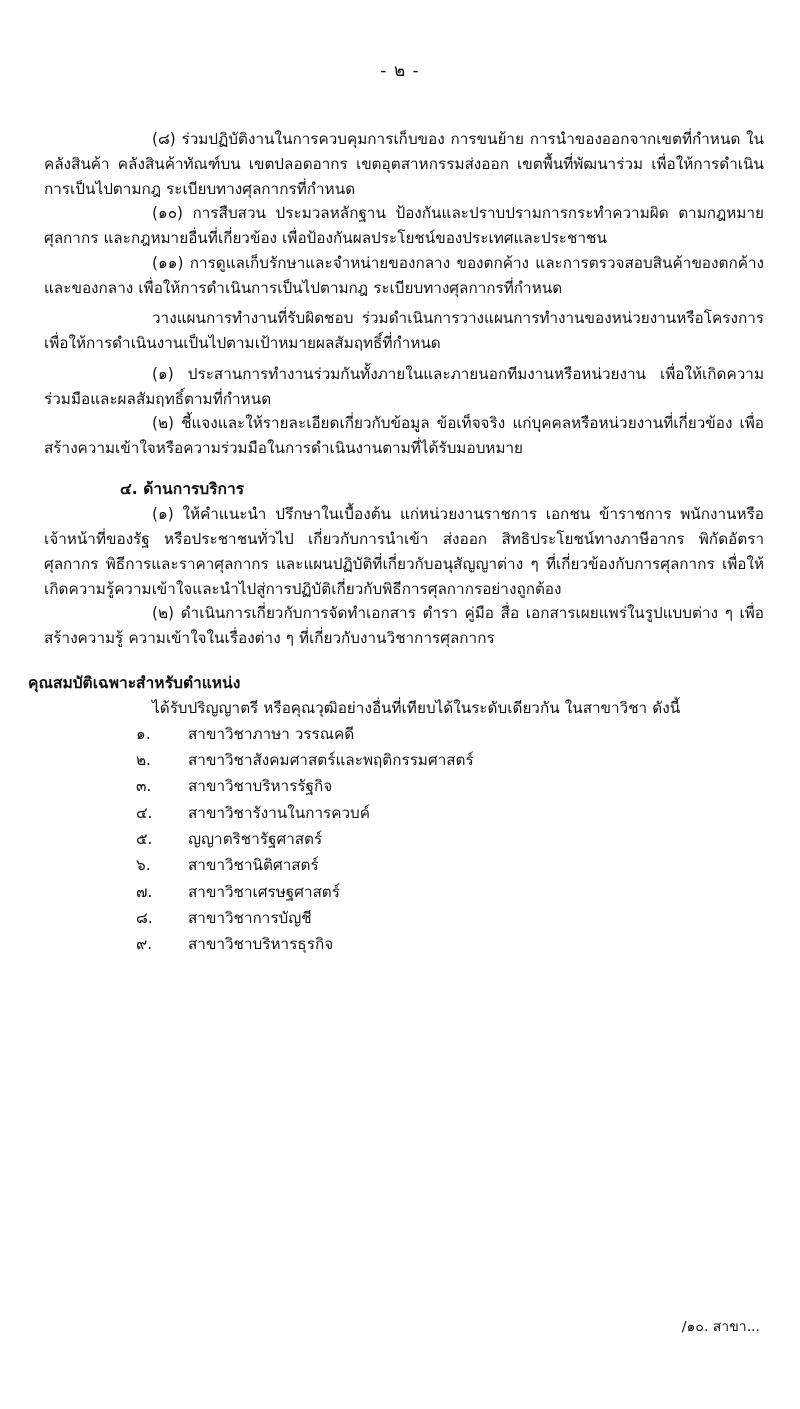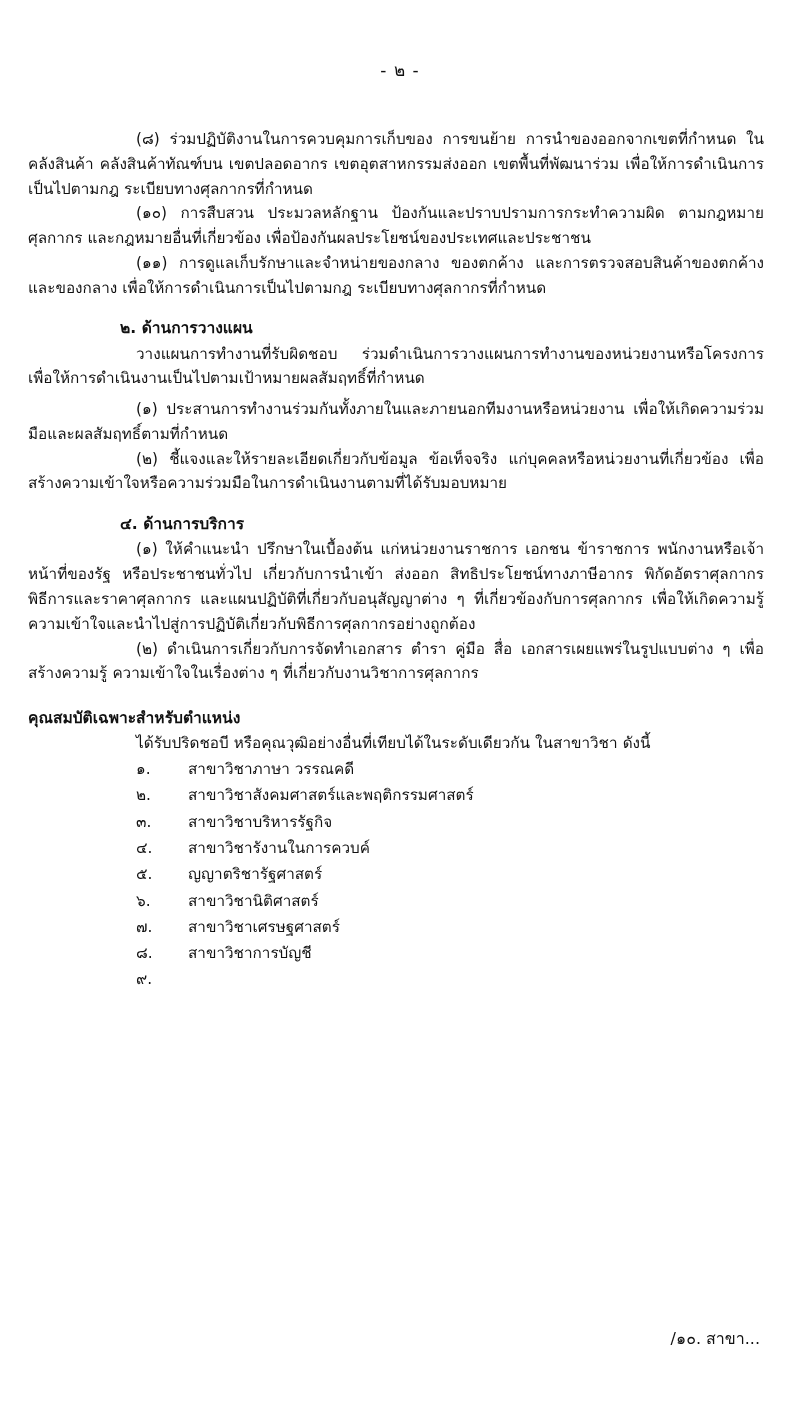--- a/index.html
+++ b/index.html
@@ -24,21 +24,21 @@
   .page-number {
     text-align: center;
     font-size: 17px;
     letter-spacing: 1px;
     margin-bottom: 44px;
   }
   .body-wrap {
     padding: 0 12px 0 4px;
   }
   p.para {
-    margin: 0 0 0 0;
+    margin: 0 0 0 16px;
     font-size: 15.3px;
     line-height: 1.62;
     text-align: justify;
     text-justify: inter-word;
     text-indent: 108px;
     word-spacing: 0.2px;
   }
   p.heading {
     margin: 10px 0 0 0;
     font-size: 15.6px;
@@ -65,53 +65,52 @@
   .list li .num {
     width: 52px;
     flex: 0 0 52px;
   }
   .list li .txt {
     flex: 1 1 auto;
   }
   .footer-note {
     position: absolute;
     right: 40px;
-    bottom: 58px;
-    font-size: 16px;
+    bottom: 72px;
+    font-size: 14px;
   }
 </style>
 </head>
 <body>
 
 <div class="page">
 
   <div class="page-number">- ๒ -</div>
 
   <div class="body-wrap">
 
     <p class="para">(๘) ร่วมปฏิบัติงานในการควบคุมการเก็บของ การขนย้าย การนำของออกจากเขตที่กำหนด ในคลังสินค้า คลังสินค้าทัณฑ์บน เขตปลอดอากร เขตอุตสาหกรรมส่งออก เขตพื้นที่พัฒนาร่วม เพื่อให้การดำเนินการเป็นไปตามกฎ ระเบียบทางศุลกากรที่กำหนด</p>
     <p class="para">(๑๐) การสืบสวน ประมวลหลักฐาน ป้องกันและปราบปรามการกระทำความผิด ตามกฎหมายศุลกากร และกฎหมายอื่นที่เกี่ยวข้อง เพื่อป้องกันผลประโยชน์ของประเทศและประชาชน</p>
     <p class="para">(๑๑) การดูแลเก็บรักษาและจำหน่ายของกลาง ของตกค้าง และการตรวจสอบสินค้าของตกค้างและของกลาง เพื่อให้การดำเนินการเป็นไปตามกฎ ระเบียบทางศุลกากรที่กำหนด</p>
 
     <div class="gap-sm"></div>
-    <p class="heading">๒. ด้านการวางแผน</p>
     <p class="para">วางแผนการทำงานที่รับผิดชอบ ร่วมดำเนินการวางแผนการทำงานของหน่วยงานหรือโครงการ เพื่อให้การดำเนินงานเป็นไปตามเป้าหมายผลสัมฤทธิ์ที่กำหนด</p>
 
     <div class="gap-sm"></div>
     <p class="para">(๑) ประสานการทำงานร่วมกันทั้งภายในและภายนอกทีมงานหรือหน่วยงาน เพื่อให้เกิดความร่วมมือและผลสัมฤทธิ์ตามที่กำหนด</p>
     <p class="para">(๒) ชี้แจงและให้รายละเอียดเกี่ยวกับข้อมูล ข้อเท็จจริง แก่บุคคลหรือหน่วยงานที่เกี่ยวข้อง เพื่อสร้างความเข้าใจหรือความร่วมมือในการดำเนินงานตามที่ได้รับมอบหมาย</p>
 
     <div class="gap-sm"></div>
     <p class="heading">๔. ด้านการบริการ</p>
     <p class="para">(๑) ให้คำแนะนำ ปรึกษาในเบื้องต้น แก่หน่วยงานราชการ เอกชน ข้าราชการ พนักงานหรือเจ้าหน้าที่ของรัฐ หรือประชาชนทั่วไป เกี่ยวกับการนำเข้า ส่งออก สิทธิประโยชน์ทางภาษีอากร พิกัดอัตราศุลกากร พิธีการและราคาศุลกากร และแผนปฏิบัติที่เกี่ยวกับอนุสัญญาต่าง ๆ ที่เกี่ยวข้องกับการศุลกากร เพื่อให้เกิดความรู้ความเข้าใจและนำไปสู่การปฏิบัติเกี่ยวกับพิธีการศุลกากรอย่างถูกต้อง</p>
     <p class="para">(๒) ดำเนินการเกี่ยวกับการจัดทำเอกสาร ตำรา คู่มือ สื่อ เอกสารเผยแพร่ในรูปแบบต่าง ๆ เพื่อสร้างความรู้ ความเข้าใจในเรื่องต่าง ๆ ที่เกี่ยวกับงานวิชาการศุลกากร</p>
 
     <div class="gap-md"></div>
     <p class="heading flush">คุณสมบัติเฉพาะสำหรับตำแหน่ง</p>
-    <p class="para">ได้รับปริดชอบี หรือคุณวุฒิอย่างอื่นที่เทียบได้ในระดับเดียวกัน ในสาขาวิชา ดังนี้</p>
+    <p class="para">ได้รับปริญญาตรี หรือคุณวุฒิอย่างอื่นที่เทียบได้ในระดับเดียวกัน ในสาขาวิชา ดังนี้</p>
 
     <ul class="list">
       <li>
         <span class="num">๑.</span>
         <span class="txt">สาขาวิชาภาษา วรรณคดี</span>
       </li>
       <li>
         <span class="num">๒.</span>
         <span class="txt">สาขาวิชาสังคมศาสตร์และพฤติกรรมศาสตร์</span>
       </li>
@@ -134,20 +133,21 @@
       <li>
         <span class="num">๗.</span>
         <span class="txt">สาขาวิชาเศรษฐศาสตร์</span>
       </li>
       <li>
         <span class="num">๘.</span>
         <span class="txt">สาขาวิชาการบัญชี</span>
       </li>
       <li>
         <span class="num">๙.</span>
+        <span class="txt">สาขาวิชาบริหารธุรกิจ</span>
       </li>
     </ul>
 
   </div>
 
   <div class="footer-note">/๑๐. สาขา...</div>
 
 </div>
 
 </body></html>

